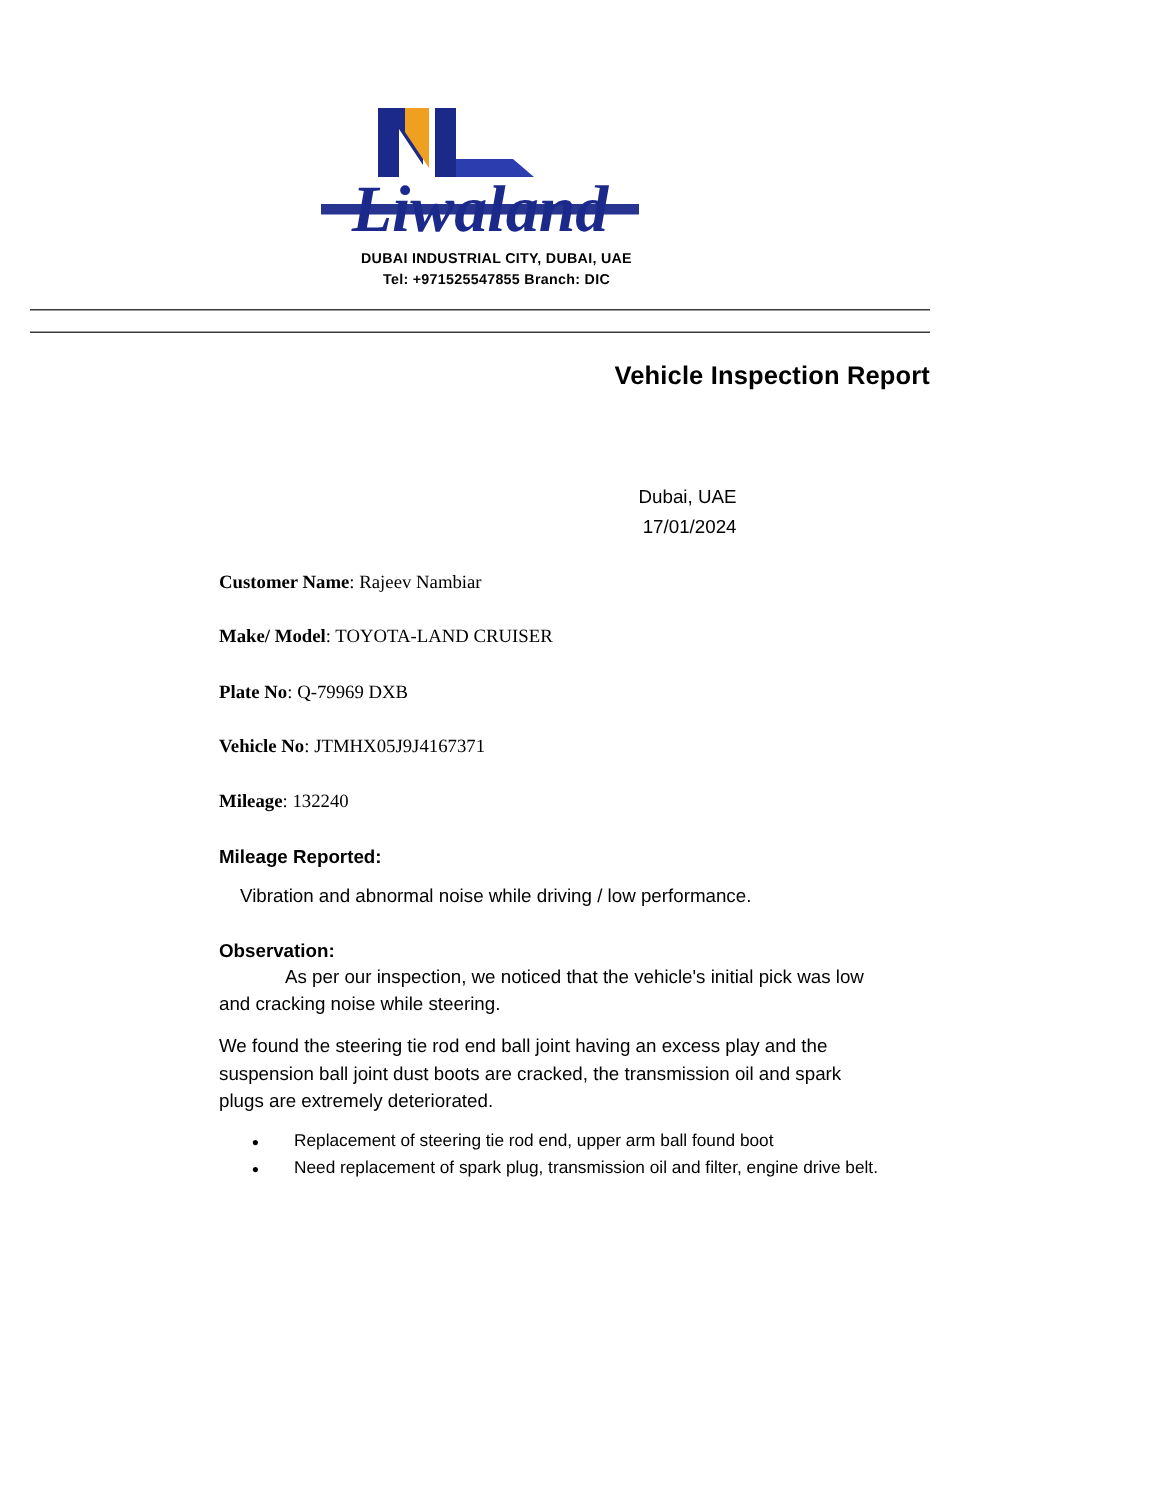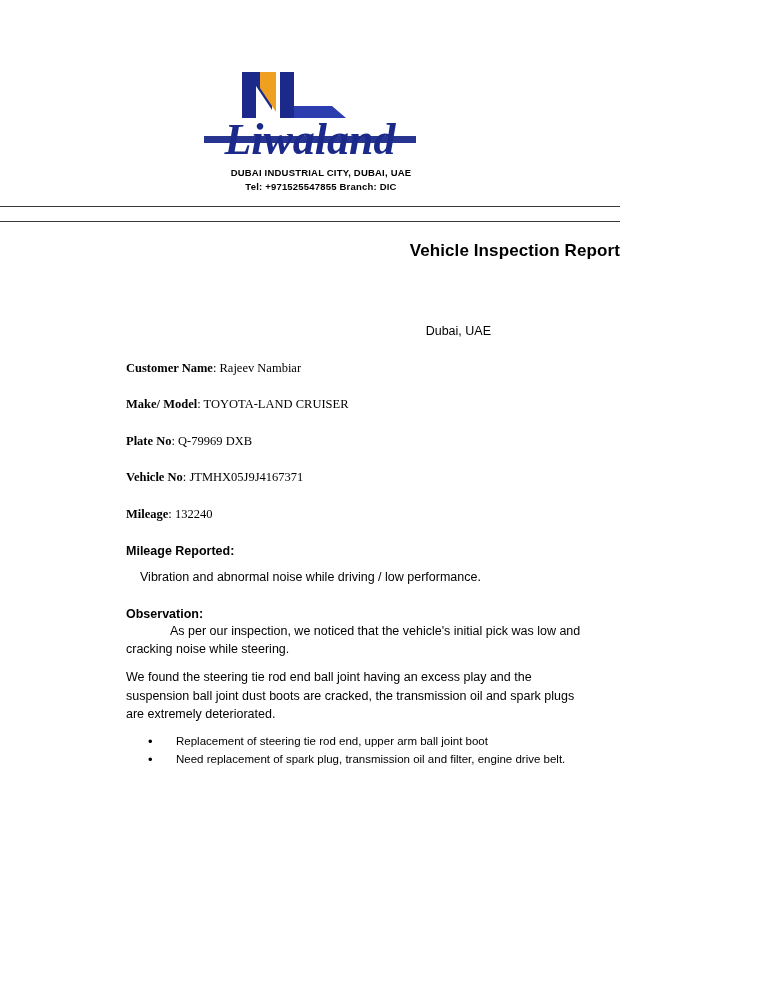--- a/index.html
+++ b/index.html
@@ -14,20 +14,21 @@
     color: #000000;
     position: relative;
     overflow: hidden;
   }
 
   .page {
     width: 620px;
     height: 1000px;
     position: relative;
     box-sizing: border-box;
+    padding-left: 20px;
   }
 
   
   .header {
     padding-top: 66px;
     text-align: center;
   }
   .logo-wrap {
     position: relative;
     width: 300px;
@@ -164,20 +165,21 @@
     </div>
   </div>
 
   <div class="title-band"></div>
   <div class="doc-title">Vehicle Inspection Report</div>
 
   <div class="body-area">
 
     <div class="place-date">
       <div>Dubai, UAE</div>
+      <div>17/01/2024</div>
     </div>
 
     <div class="field">
       <span class="label">Customer Name</span><span>: </span><span>Rajeev Nambiar</span>
     </div>
 
     <div class="field">
       <span class="label">Make/ Model</span><span>:  </span><span>TOYOTA-LAND CRUISER</span>
     </div>
 
@@ -194,18 +196,18 @@
     </div>
 
     <div class="block-label">Mileage Reported:</div>
     <div class="para indent-sm">Vibration and abnormal noise while driving / low performance.</div>
 
     <div class="block-label">Observation:</div>
     <div class="para first-line-indent">As per our inspection, we noticed that the vehicle's initial pick was low and cracking noise while steering.</div>
     <div class="para wide">We found the steering tie rod end ball joint having an excess play and the suspension ball joint dust boots are cracked, the transmission oil and spark plugs are extremely deteriorated.</div>
 
     <ul class="bullets">
-      <li>Replacement of steering tie rod end, upper arm ball joint boot</li>
+      <li>Replacement of steering tie rod end, upper arm ball found boot</li>
       <li>Need replacement of spark plug, transmission oil and filter, engine drive belt.</li>
     </ul>
 
   </div>
 </div>
 
 </body></html>

